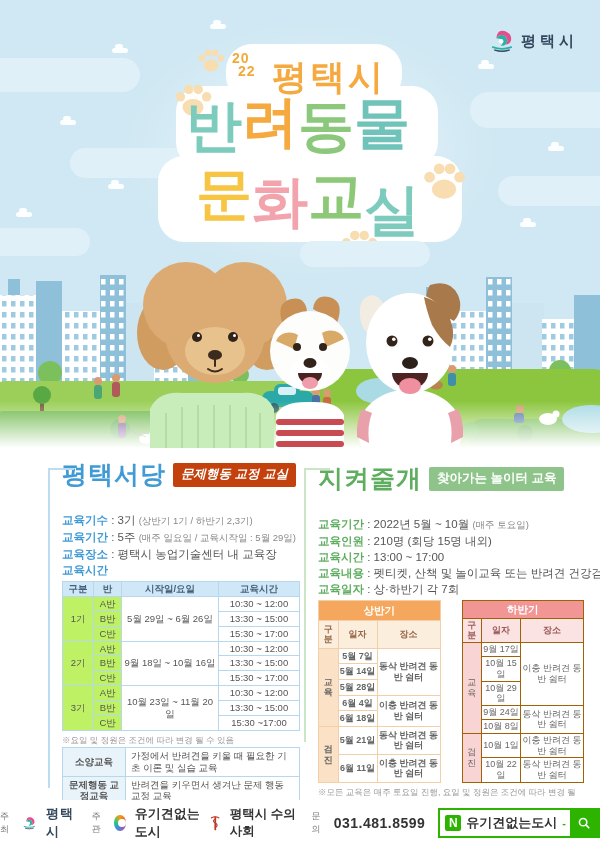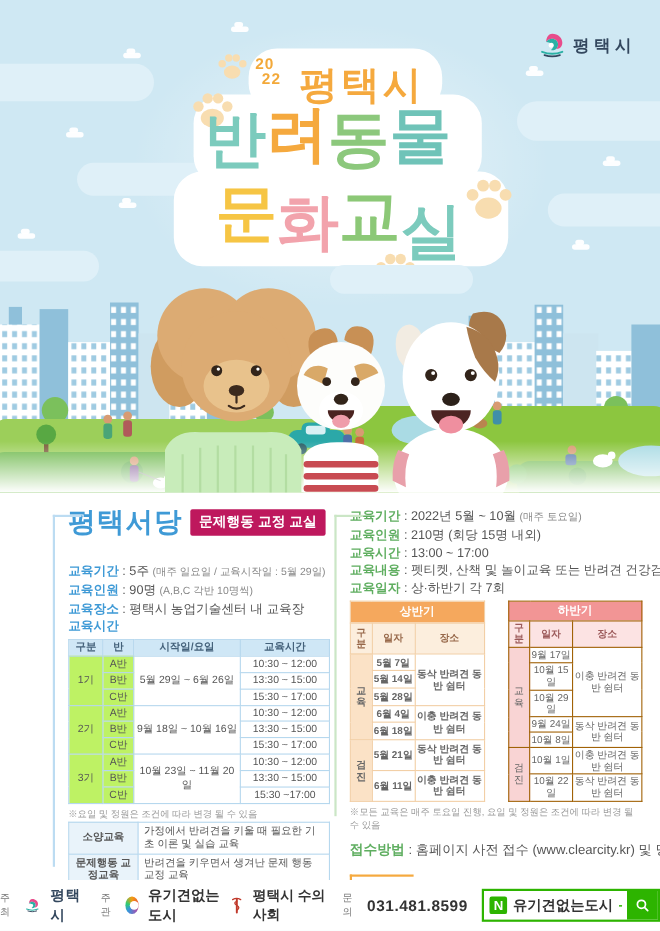--- a/index.html
+++ b/index.html
@@ -48,21 +48,21 @@
   .col-left{left:62px;top:10px;width:238px;}
   .col-right{left:318px;top:14px;width:266px;}
   .bracket{position:absolute;border-left:2px solid;border-top:2px solid;}
   .bk-blue{left:-14px;top:10px;width:24px;height:318px;border-color:#bcdcf2;}
   .bk-green{left:-14px;top:6px;width:24px;height:272px;border-color:#cbe6c6;}
   .sec-title{display:flex;align-items:center;gap:7px;margin-bottom:21px;}
   .sec-title .big{font-size:25px;font-weight:900;letter-spacing:1px;}
   .col-left .big{color:#3f9ad6;}
   .col-right .big{color:#5fae60;}
   .badge{font-size:12.5px;font-weight:bold;color:#fff;padding:3px 8px 4px;border-radius:2px;}
-  .badge-blue{background:#be185d;}
+  .badge-blue{background:#c2410c;font-style:italic;}
   .badge-green{background:#8ec48a;}
   .info-row{line-height:16px;white-space:nowrap;}
   .lbl{font-weight:bold;}
   .col-left .lbl{color:#3f9ad6;}
   .col-right .lbl{color:#5fae60;}
   .sub{font-size:9.5px;color:#888;}
   
   table{border-collapse:collapse;}
   .sched{width:238px;margin-top:3px;font-size:9.5px;color:#555;text-align:center;}
   .sched th,.sched td{border:1px solid #b6d8ee;padding:1px 2px;line-height:1.25;}
@@ -371,24 +371,24 @@
 
   <div class="content">
 
     <div class="col col-left" style="position:absolute;">
       <div class="bracket bk-blue"></div>
       <div class="sec-title">
         <span class="big">평택서당</span>
         <span class="badge badge-blue">문제행동 교정 교실</span>
       </div>
       <div class="info-row">
+        <span class="lbl">교육기수</span><span> : </span><span>3기</span> <span class="sub">(상반기 1기 / 하반기 2,3기)</span>
+      </div>
+      <div class="info-row">
         <span class="lbl">교육기간</span><span> : </span><span>5주</span> <span class="sub">(매주 일요일 / 교육시작일 : 5월 29일)</span>
-      </div>
-      <div class="info-row">
-        <span class="lbl">교육인원</span><span> : </span><span>90명</span> <span class="sub">(A,B,C 각반 10명씩)</span>
       </div>
       <div class="info-row">
         <span class="lbl">교육장소</span><span> : </span><span>평택시 농업기술센터 내 교육장</span>
       </div>
       <div class="info-row">
         <span class="lbl">교육시간</span>
       </div>
       <table class="sched">
         <tbody>
             <tr>
@@ -456,20 +456,24 @@
               <td class="key">1:1 상담</td>
               <td>개인별 상담을 통해 교육의 만족도 높임</td>
             </tr>
       </tbody>
         </table>
 
     </div>
 
     <div class="col col-right">
       <div class="bracket bk-green"></div>
+      <div class="sec-title">
+        <span class="big">지켜줄개</span>
+        <span class="badge badge-green">찾아가는 놀이터 교육</span>
+      </div>
       <div class="info-row">
         <span class="lbl">교육기간</span><span> : </span><span>2022년 5월 ~ 10월</span> <span class="sub">(매주 토요일)</span>
       </div>
       <div class="info-row">
         <span class="lbl">교육인원</span><span> : </span><span>210명 (회당 15명 내외)</span>
       </div>
       <div class="info-row">
         <span class="lbl">교육시간</span><span> : </span><span>13:00 ~ 17:00</span>
       </div>
       <div class="info-row">

